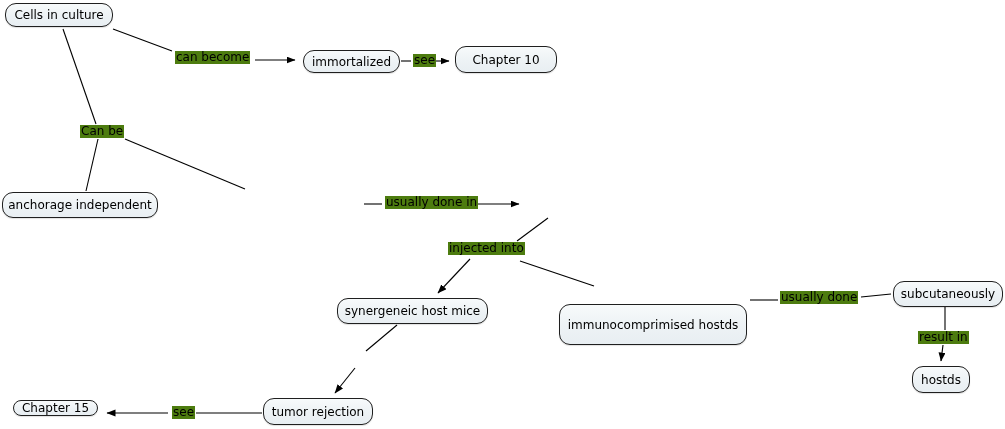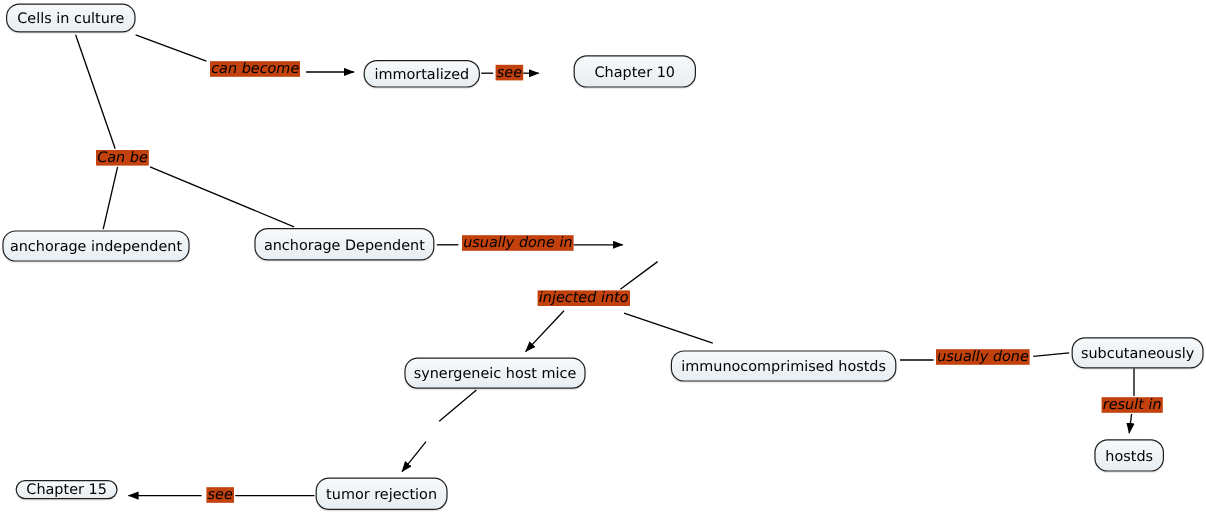--- a/index.html
+++ b/index.html
@@ -31,23 +31,22 @@
     font-size: 12px;
     color: #000000;
     cursor: default;
   }
   .link-label {
     position: absolute;
     white-space: nowrap;
     font-size: 12px;
     line-height: 13px;
     color: #000000;
-    background: #c2410c;
+    background: #4d7c0f;
     padding: 0 1px;
-    font-style: italic;
   }
 </style>
 </head>
 <body>
 
 <div id="canvas">
 
   <svg id="edges" viewBox="0 0 1005 429" xmlns="http://www.w3.org/2000/svg">
     <defs>
       <marker id="arrow" markerWidth="10" markerHeight="8" refX="8.5" refY="3.5" orient="auto" markerUnits="userSpaceOnUse">
@@ -73,25 +72,24 @@
       <path d="M943,345 L941,361" marker-end="url(#arrow)"></path>
       <path d="M397,325 L366,351"></path>
       <path d="M355,368 L335,393" marker-end="url(#arrow)"></path>
       <path d="M196,413 L262,413"></path>
       <path d="M168,413 L107,413" marker-end="url(#arrow)"></path>
     </g>
   </svg>
 
   <div class="node" style="left:5px;   top:3px;   width:108px; height:24px">Cells in culture</div>
   <div class="node" style="left:303px; top:50px;  width:97px;  height:23px">immortalized</div>
-  <div class="node" style="left:478px; top:46px;  width:102px;  height:27px">Chapter 10</div>
+  <div class="node" style="left:455px; top:46px;  width:102px;  height:27px">Chapter 10</div>
   <div class="node" style="left:2px;   top:192px; width:156px; height:26px">anchorage independent</div>
-  <div class="node" style="left:212px; top:190px; width:150px; height:27px">anchorage Dependent</div>
   <div class="node" style="left:337px; top:298px; width:151px; height:26px">synergeneic host mice</div>
-  <div class="node" style="left:559px; top:292px; width:188px; height:26px">immunocomprimised hostds</div>
+  <div class="node" style="left:559px; top:304px; width:188px; height:41px">immunocomprimised hostds</div>
   <div class="node" style="left:893px; top:281px; width:110px; height:26px">subcutaneously</div>
   <div class="node" style="left:912px; top:366px; width:58px;  height:27px">hostds</div>
   <div class="node" style="left:13px;  top:400px; width:85px;  height:16px">Chapter 15</div>
   <div class="node" style="left:263px; top:398px; width:110px; height:27px">tumor rejection</div>
 
   <div class="link-label" style="left:175px; top:51px">can become</div>
   <div class="link-label" style="left:413px; top:54px">see</div>
   <div class="link-label" style="left:80px;  top:125px">Can be</div>
   <div class="link-label" style="left:385px; top:196px">usually done in</div>
   <div class="link-label" style="left:448px; top:242px">injected into</div>

